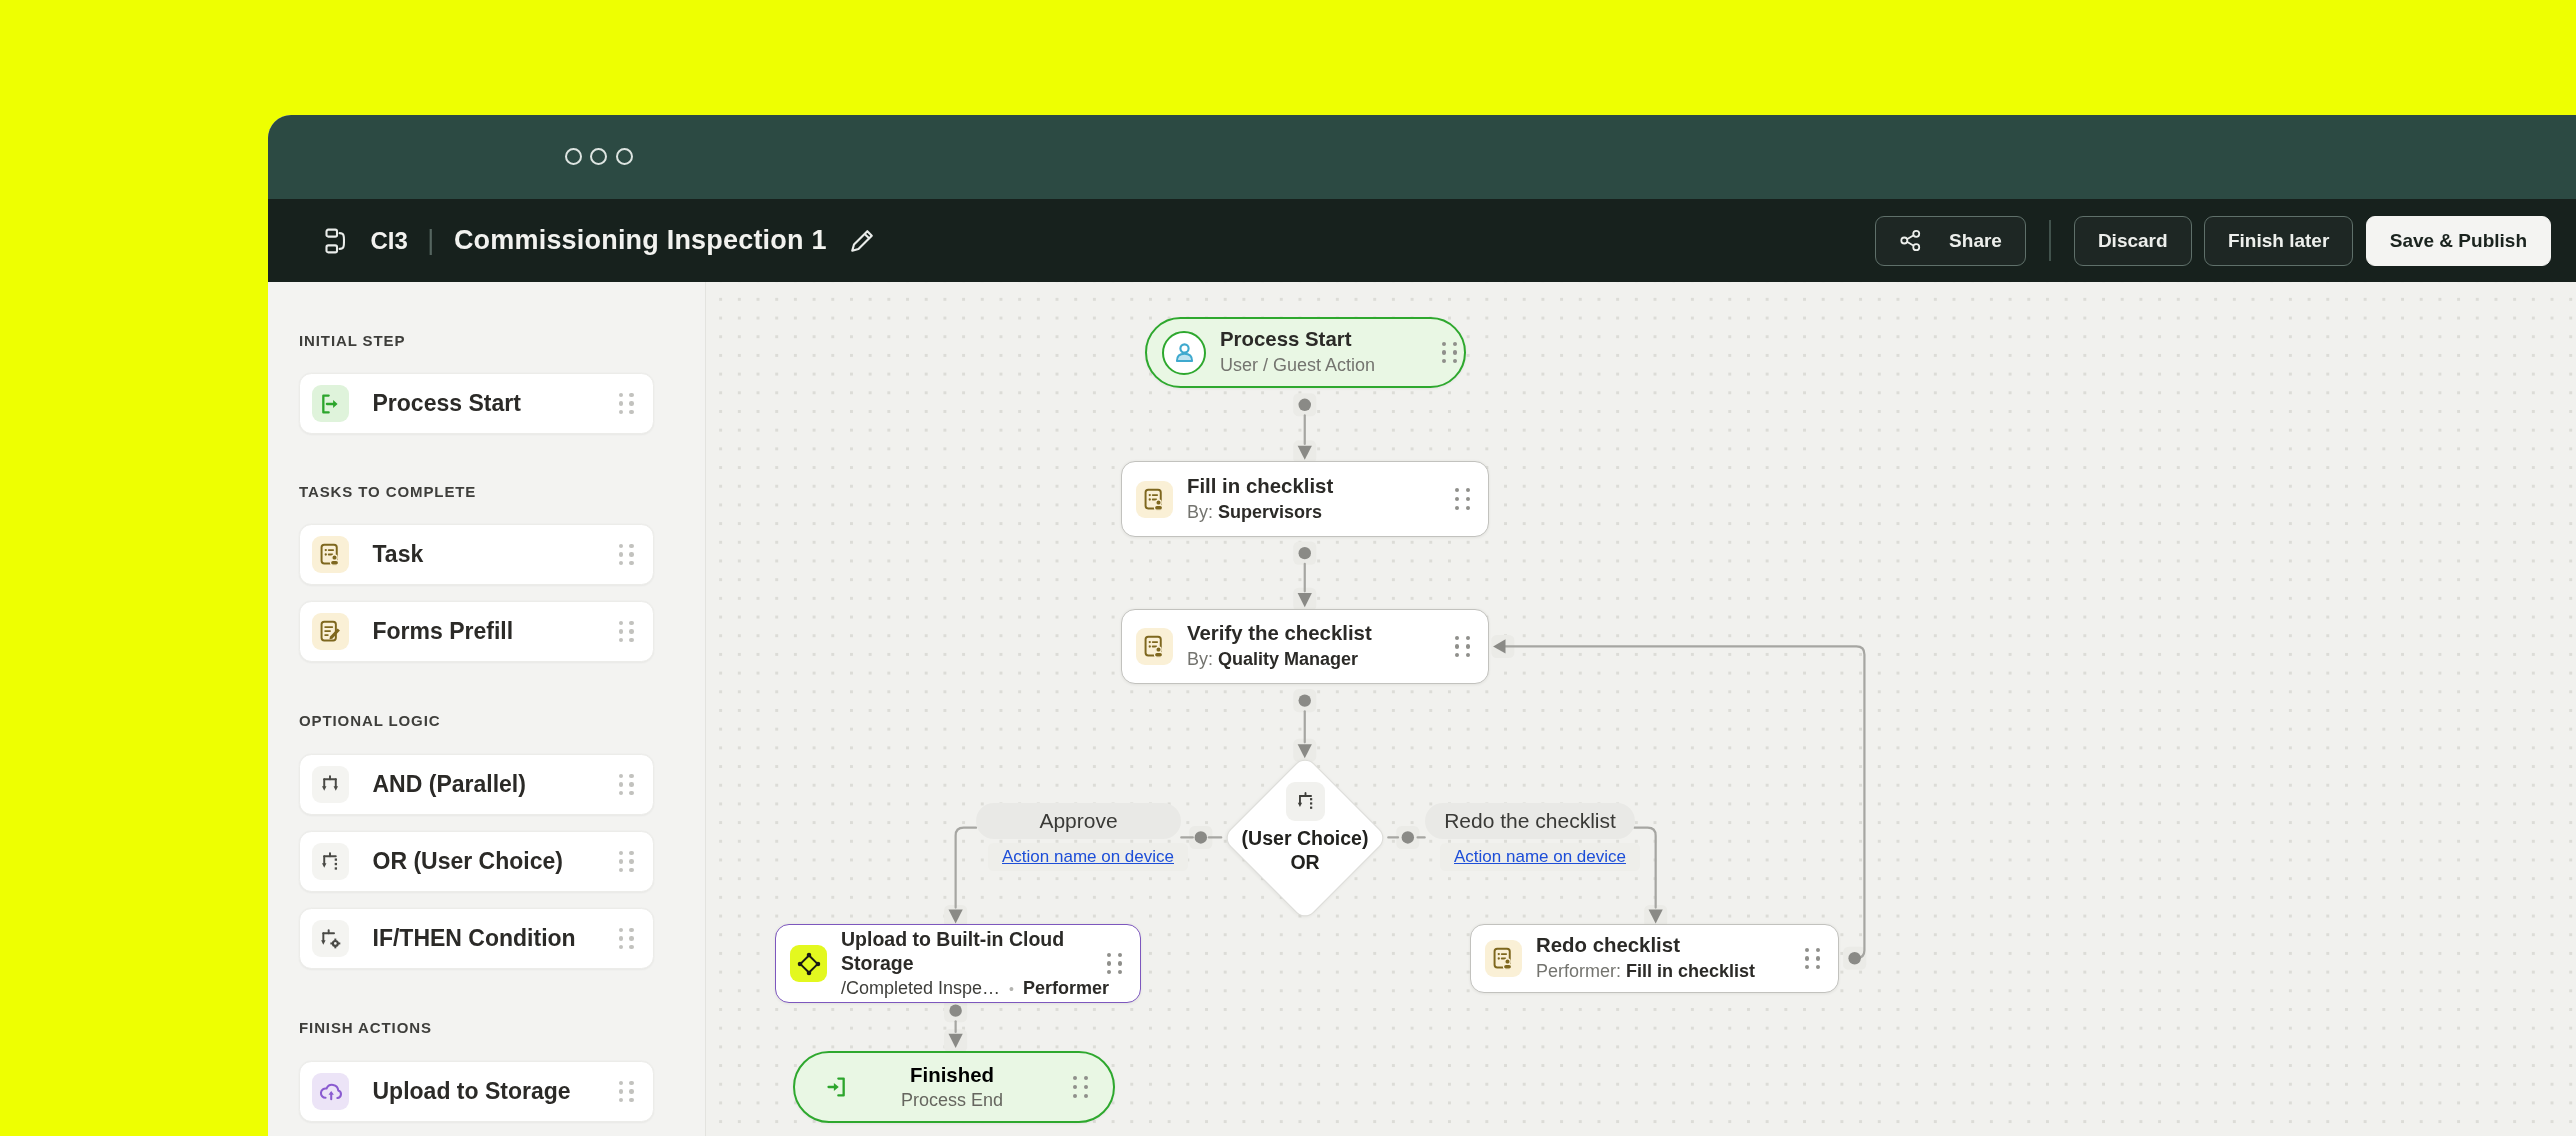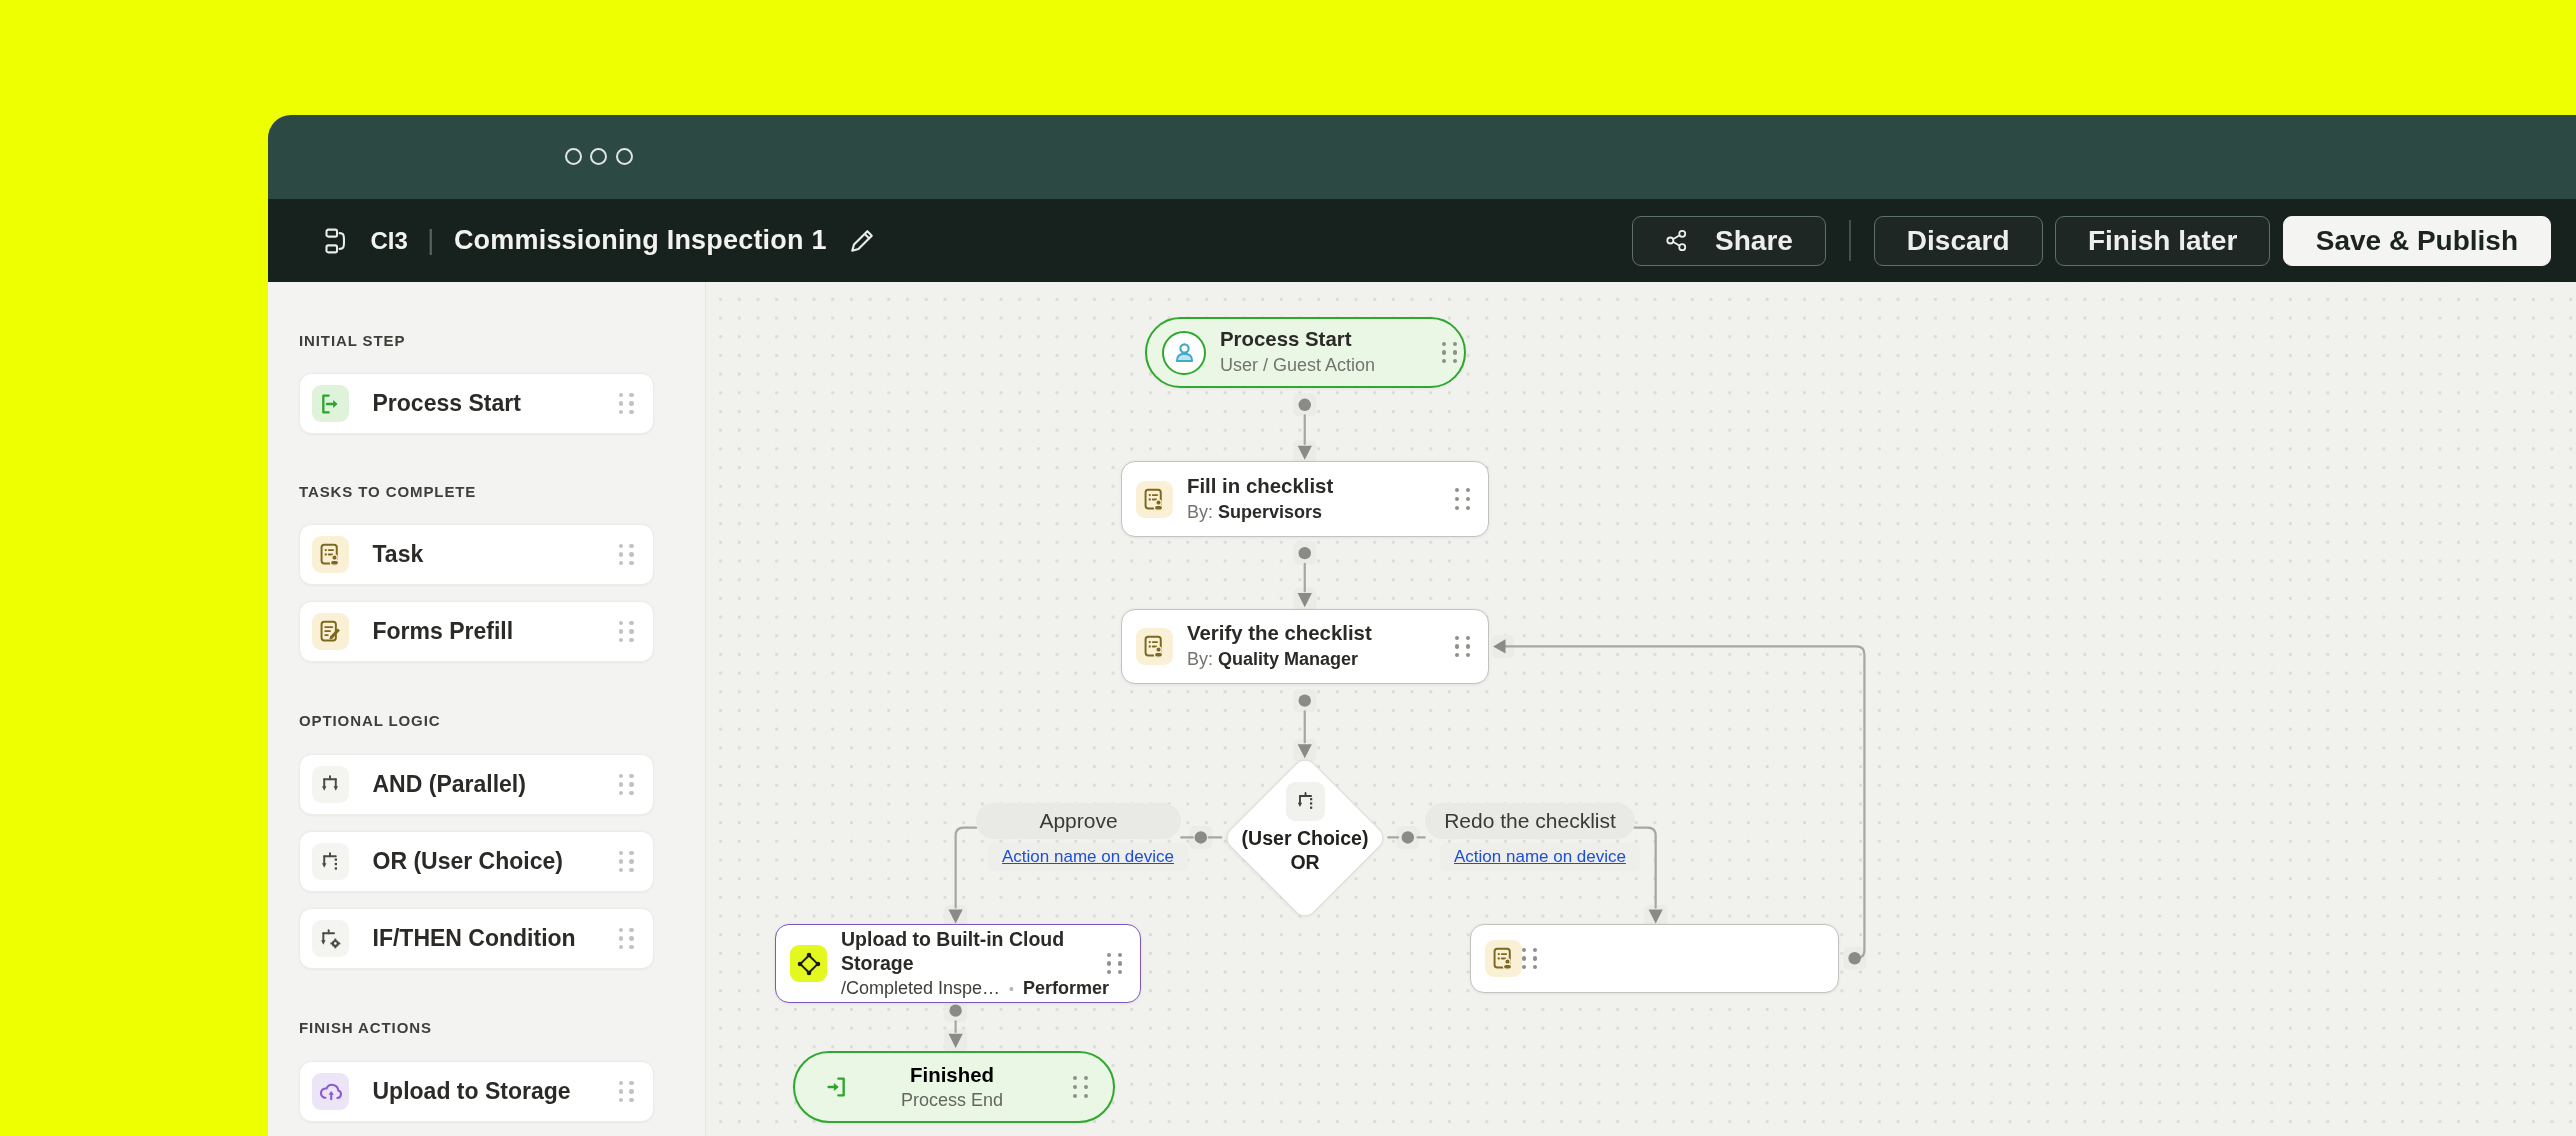--- a/index.html
+++ b/index.html
@@ -12,23 +12,23 @@
           border-radius:23px 0 0 0;overflow:hidden;background:#F1F1EE;}
   .titlebar{position:absolute;left:0;top:0;right:0;height:84px;background:#2C4A43;}
   .winbtn{position:absolute;top:33px;width:17px;height:17px;border-radius:50%;
           border:2.2px solid #DDE4E1;background:transparent;}
   .appbar{position:absolute;left:0;top:84px;right:0;height:83px;background:#17211D;}
   .appbar-left{position:absolute;left:55px;top:0;height:100%;display:flex;align-items:center;gap:19.5px;}
   .tpl-code{color:#F2F2EF;font-size:24px;font-weight:700;}
   .bar-sep{color:#55655F;font-size:27px;font-weight:300;}
   .tpl-title{color:#F2F2EF;font-size:27px;font-weight:700;letter-spacing:0.2px;}
   .appbar-right{position:absolute;right:25px;top:0;height:100%;display:flex;align-items:center;gap:12.4px;}
-  .hbtn{height:50px;display:flex;align-items:center;gap:27px;padding:0 32px;
+  .hbtn{height:50px;display:flex;align-items:center;gap:27px;padding:0 23px;
         border:1.3px solid #5F706A;border-radius:9px;background:rgba(255,255,255,0.03);
-        color:#EDEFEC;font-size:28px;font-weight:600;cursor:pointer;}
+        color:#EDEFEC;font-size:19px;font-weight:600;cursor:pointer;}
   .hbtn.primary{background:#F4F4F2;border-color:#F4F4F2;color:#1B241F;font-weight:700;}
   .vdiv{width:1.8px;height:41px;background:#41524C;margin:0 10.7px;}
   
   .sidebar{position:absolute;left:0;top:167px;width:438px;bottom:0;background:#F3F3F1;
            border-right:0.9px solid #E3E3DF;}
   .sec-h{position:absolute;left:31px;color:#3E3E3B;font-size:15px;font-weight:700;letter-spacing:0.9px;}
   .card{position:absolute;left:31px;width:355px;height:61px;background:#FFFFFF;border:0.9px solid #ECECE9;
         border-radius:12.4px;display:flex;align-items:center;padding:0 19.5px 0 11.5px;
         box-shadow:0 0.9px 1.8px rgba(40,40,30,.05);cursor:grab;}
   .cicon{width:37px;height:37px;border-radius:9px;display:flex;align-items:center;justify-content:center;flex:0 0 auto;}
@@ -465,20 +465,24 @@
         <span class="cicon cream">
           <svg width="25" height="25" viewBox="0 0 28 28" fill="none">
             <rect x="4" y="3" width="17" height="21" rx="3" stroke="#7E671E" stroke-width="2.2"></rect>
             <circle cx="8.7" cy="9" r="1.3" fill="#7E671E"></circle>
               <circle cx="8.7" cy="14" r="1.3" fill="#7E671E"></circle>
             <path d="M12 9 H17 M12 14 H16" stroke="#7E671E" stroke-width="2" stroke-linecap="round"></path>
             <circle cx="18.5" cy="17.5" r="3" fill="#7E671E" stroke="#FAF0D6" stroke-width="1.4"></circle>
             <rect x="14" y="20.6" width="9" height="5.4" rx="2.7" fill="#7E671E" stroke="#FAF0D6" stroke-width="1.4"></rect>
           </svg>
         </span>
+        <span class="ntext">
+          <div class="ntitle">Redo checklist</div>
+          <div class="nsub"><span>Performer:</span> <b>Fill in checklist</b></div>
+        </span>
         <span class="dots dark">
             <i></i>
             <i></i>
             <i></i>
             <i></i>
             <i></i>
             <i></i>
           </span>
       </div>
 

